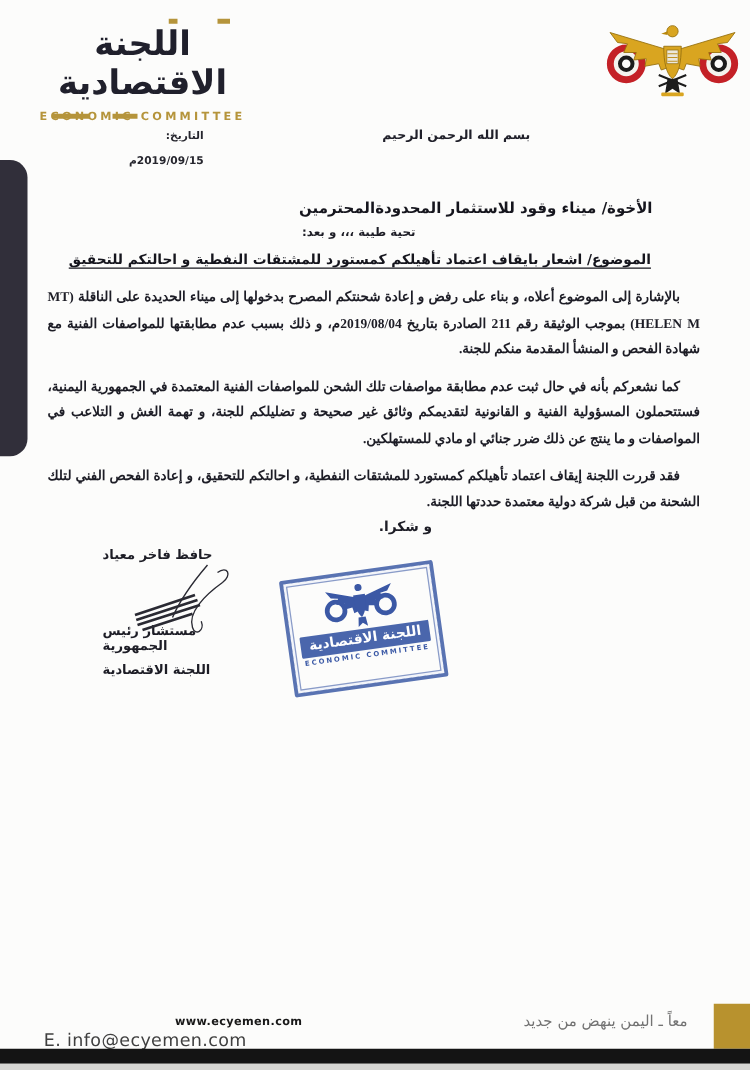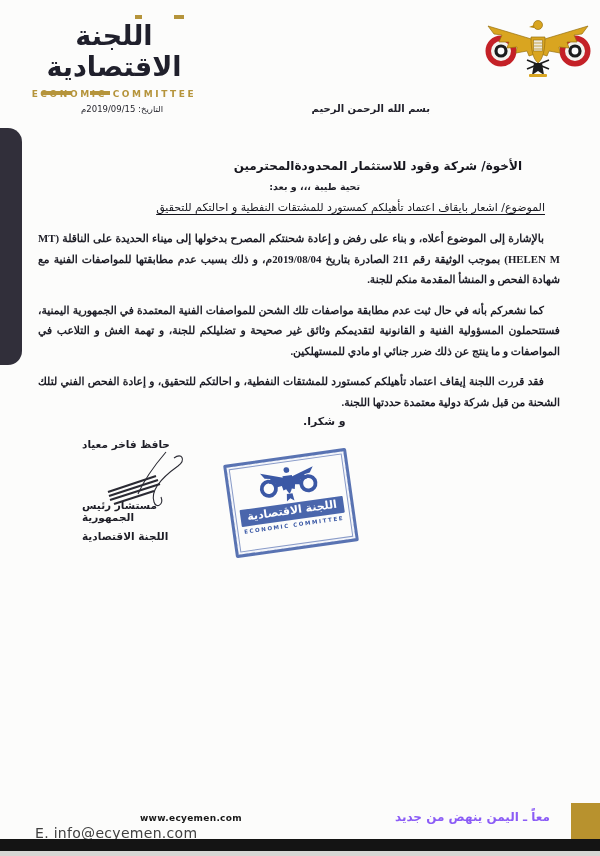--- a/index.html
+++ b/index.html
@@ -23,35 +23,35 @@
   .logo-accent { position: absolute; background: #b5943b; height: 4px; }
   .logo-accent.a1 { left: 14px; bottom: 4px; width: 30px; }
   .logo-accent.a2 { left: 62px; bottom: 4px; width: 20px; }
   .logo-accent.a3 { right: 16px; top: -5px; width: 10px; }
   .logo-accent.a4 { right: 58px; top: -5px; width: 7px; }
   .logo-en { margin-top: 7px; font-size: 9px; letter-spacing: 2.6px; color: #b5943b; font-weight: bold; white-space: nowrap; }
 
   .emblem { position: absolute; left: 482px; top: 16px; width: 112px; height: 62px; }
 
   .date-block { position: absolute; left: 75px; top: 99px; width: 88px; direction: rtl; text-align: right;
-                font-size: 8.5px; font-weight: normal; color: #26262e; line-height: 20px; }
+                font-size: 8.5px; font-weight: bold; color: #26262e; line-height: 20px; }
 
-  .bismillah { position: absolute; left: 300px; top: 103px; width: 130px; 
+  .bismillah { position: absolute; left: 300px; top: 103px; width: 130px; text-align: center;
                direction: rtl; font-size: 10px; font-weight: bold; color: #20202a; }
 
   
   .addressee-row { position: absolute; right: 78px; top: 159px; width: 268px; direction: rtl;
                    display: flex; justify-content: space-between; align-items: baseline; }
   .addressee-row span { font-size: 12px; font-weight: bold; color: #15151d; white-space: nowrap; }
 
-  .greeting { position: absolute; left: 250px; top: 181px; width: 110px; text-align: right;
+  .greeting { position: absolute; left: 232px; top: 181px; width: 110px; text-align: center;
               direction: rtl; font-size: 9.5px; font-weight: bold; }
 
-  .subject { position: absolute; left: 55px; right: 55px; top: 201px; text-align: right; direction: rtl;
-             font-size: 11px; font-weight: normal; color: #15151d;
+  .subject { position: absolute; left: 55px; right: 55px; top: 201px; text-align: left; direction: rtl;
+             font-size: 11px; font-weight: bold; color: #15151d;
              text-decoration: underline; text-underline-offset: 3px; }
 
   
   .body-text { position: absolute; right: 40px; left: 38px; top: 228px; direction: rtl;
                text-align: justify; font-size: 10.8px; font-weight: bold; line-height: 20.5px; color: #1d1d26; }
   .body-text p { margin: 0 0 10px; text-indent: 16px; font-family: Liberation Serif, serif; }
   .body-text p:last-child { margin-bottom: 0; }
 
   .closing { position: absolute; left: 303px; top: 415px; direction: rtl; font-size: 11px; font-weight: bold; }
 
@@ -74,21 +74,21 @@
   .stamp-en { margin-top: 2px; font-size: 5.5px; letter-spacing: 1.6px; font-weight: bold;
               color: rgba(42,75,158,0.92); white-space: nowrap; }
 
   
   .left-band { position: absolute; left: -16px; top: 128px; width: 38px; height: 237px;
                background: #312f3a; border-radius: 14px; }
 
   
   .footer-email { position: absolute; left: 35px; top: 813px; font-size: 14px; color: #404040; letter-spacing: .3px; margin-top: 12px; }
   .footer-web   { position: absolute; left: 140px; top: 813px; font-size: 9px; font-weight: bold; color: #181818; letter-spacing: .3px; }
-  .footer-motto { position: absolute; right: 50px; top: 810px; direction: rtl; font-size: 12px; font-weight: bold; color: #8b5cf6; }
+  .footer-motto { position: absolute; right: 50px; top: 810px; direction: rtl; font-size: 12px; font-weight: normal; color: #737373; }
   .footer-gold  { position: absolute; left: 571px; top: 803px; width: 29px; height: 36px; background: #b8922e; }
   .footer-bar   { position: absolute; left: 0; top: 839px; width: 600px; height: 12px; background: #141414; }
   .footer-strip { position: absolute; left: 0; top: 851px; width: 600px; height: 5px; background: #d6d6d3; }
 </style>
 </head>
 <body>
 
 <div class="page">
 
   <div class="logo">
@@ -126,21 +126,21 @@
     </svg>
   </div>
 
   <div class="date-block">
     <div>التاريخ: 2019/09/15م</div>
   </div>
 
   <div class="bismillah">بسم الله الرحمن الرحيم</div>
 
   <div class="addressee-row">
-    <span>الأخوة/ شركة وقود للاستثمار المحدودة</span>
+    <span>الأخوة/ ميناء وقود للاستثمار المحدودة</span>
     <span>المحترمين</span>
   </div>
 
   <div class="greeting">تحية طيبة ،،، و بعد:</div>
 
   <div class="subject">الموضوع/ اشعار بايقاف اعتماد تأهيلكم كمستورد للمشتقات النفطية و احالتكم للتحقيق</div>
 
   <div class="body-text">
     <p>بالإشارة إلى الموضوع أعلاه، و بناء على رفض و إعادة شحنتكم المصرح بدخولها إلى ميناء الحديدة على الناقلة (MT HELEN M) بموجب الوثيقة رقم 211 الصادرة بتاريخ 2019/08/04م، و ذلك بسبب عدم مطابقتها للمواصفات الفنية مع شهادة الفحص و المنشأ المقدمة منكم للجنة.</p>
     <p>كما نشعركم بأنه في حال ثبت عدم مطابقة مواصفات تلك الشحن للمواصفات الفنية المعتمدة في الجمهورية اليمنية، فستتحملون المسؤولية الفنية و القانونية لتقديمكم وثائق غير صحيحة و تضليلكم للجنة، و تهمة الغش و التلاعب في المواصفات و ما ينتج عن ذلك ضرر جنائي او مادي للمستهلكين.</p>

